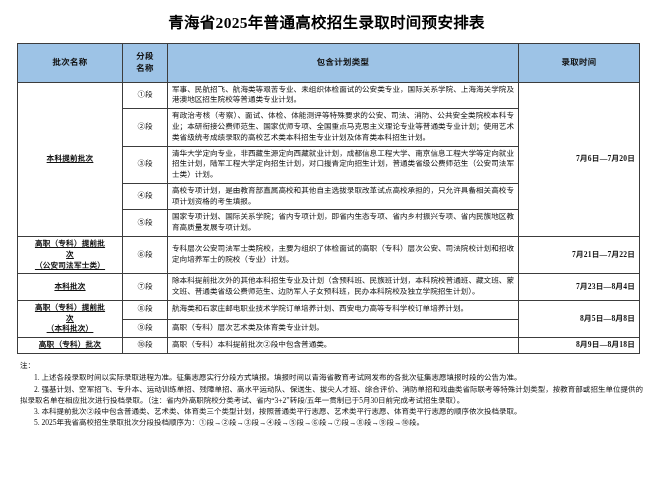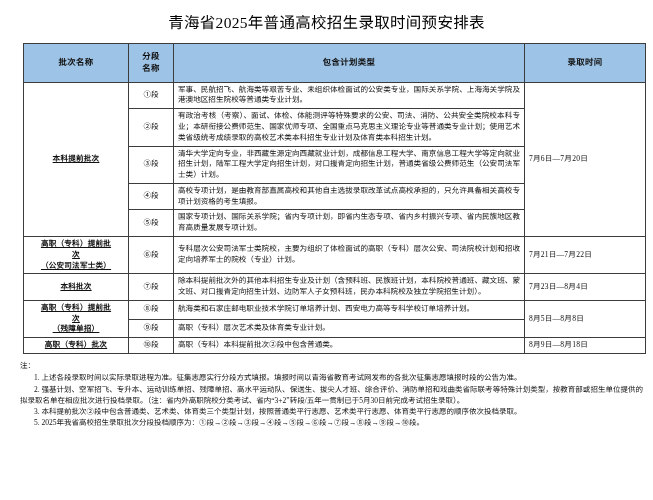--- a/index.html
+++ b/index.html
@@ -17,32 +17,32 @@
   }
   #page {
     width: 653px;
     height: 500px;
     position: relative;
     box-sizing: border-box;
     padding: 0 15px;
   }
   #doc-title {
     text-align: center;
-    font-weight: normal;
+    font-weight: bold;
     font-size: 15.5px;
     letter-spacing: 0.3px;
     padding-top: 14px;
     padding-bottom: 10px;
     line-height: 1.2;
     color: #000;
   }
   table.sched {
     border-collapse: collapse;
     width: 623px;
-    margin-left: 8px;
+    margin-left: 2px;
     table-layout: fixed;
   }
   table.sched td, table.sched th {
     border: 1px solid #3c3c3c;
     vertical-align: middle;
     padding: 2px 4px;
     font-size: 7.6px;
     line-height: 1.42;
     color: #111;
   }
@@ -73,23 +73,23 @@
     white-space: nowrap;
   }
   td.plan {
     text-align: justify;
     text-justify: inter-ideograph;
     font-size: 7.6px;
     line-height: 1.46;
     padding: 3px 5px 3px 5px;
   }
   td.time {
-    text-align: left;
+    text-align: right;
     font-size: 8px;
-    font-weight: normal;
+    font-weight: bold;
     white-space: nowrap;
     letter-spacing: 0.2px;
   }
   #notes {
     margin-left: 5px;
     width: 623px;
     padding-top: 6px;
     font-size: 7.5px;
     line-height: 1.5;
     color: #111;
@@ -159,29 +159,29 @@
           <div>（公安司法军士类）</div>
         </td>
         <td class="seg">⑥段</td>
         <td class="plan">专科层次公安司法军士类院校，主要为组织了体检面试的高职（专科）层次公安、司法院校计划和招收定向培养军士的院校（专业）计划。</td>
         <td class="time">7月21日—7月22日</td>
       </tr>
 
       <tr>
         <td class="batch">本科批次</td>
         <td class="seg">⑦段</td>
-        <td class="plan">除本科提前批次外的其他本科招生专业及计划（含预科班、民族班计划，本科院校普通班、藏文班、蒙文班、对口援青定向招生计划、边防军人子女预科班，民办本科院校及独立学院招生计划）。</td>
+        <td class="plan">除本科提前批次外的其他本科招生专业及计划（含预科班、民族班计划，本科院校普通班、藏文班、蒙文班、普通类省级公费师范生、边防军人子女预科班，民办本科院校及独立学院招生计划）。</td>
         <td class="time">7月23日—8月4日</td>
       </tr>
 
       <tr>
         <td class="batch" rowspan="2">
           <div>高职（专科）提前批</div>
           <div>次</div>
-          <div>（残障单招）</div>
+          <div>（本科批次）</div>
         </td>
         <td class="seg">⑧段</td>
         <td class="plan">航海类和石家庄邮电职业技术学院订单培养计划、西安电力高等专科学校订单培养计划。</td>
         <td class="time" rowspan="2">8月5日—8月8日</td>
       </tr>
 
       <tr>
         <td class="seg">⑨段</td>
         <td class="plan">高职（专科）层次艺术类及体育类专业计划。</td>
       </tr>

